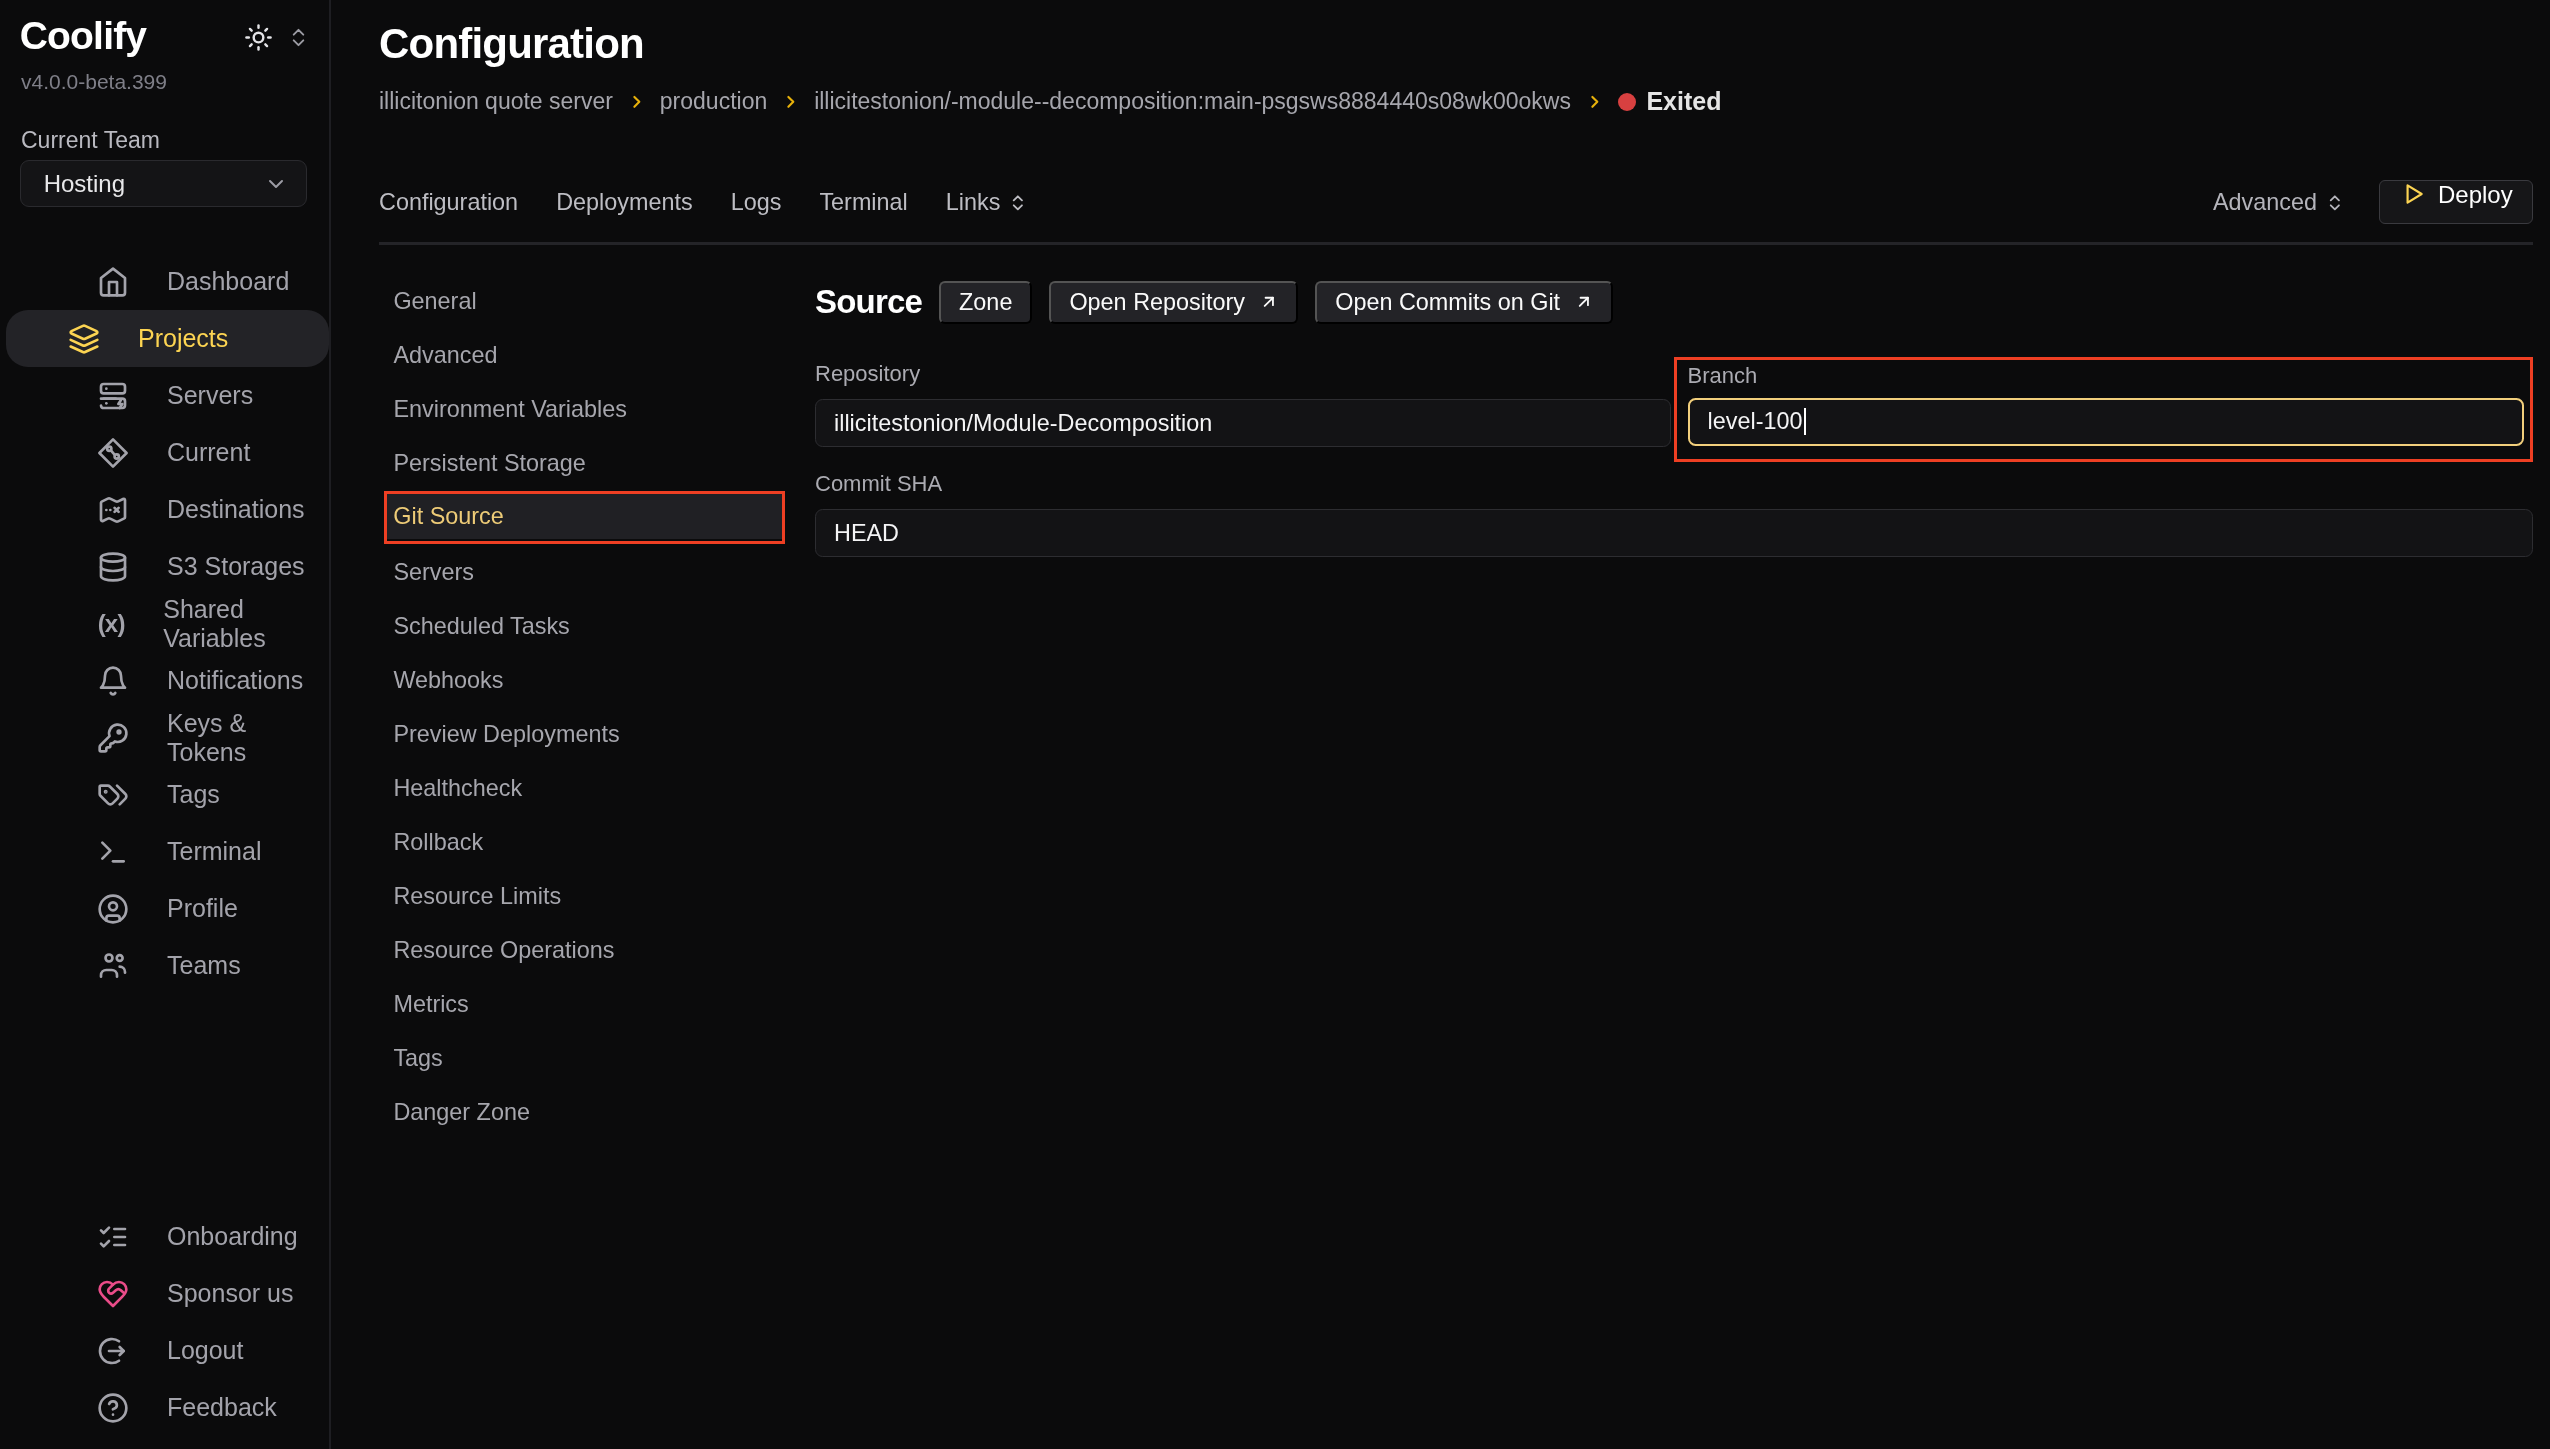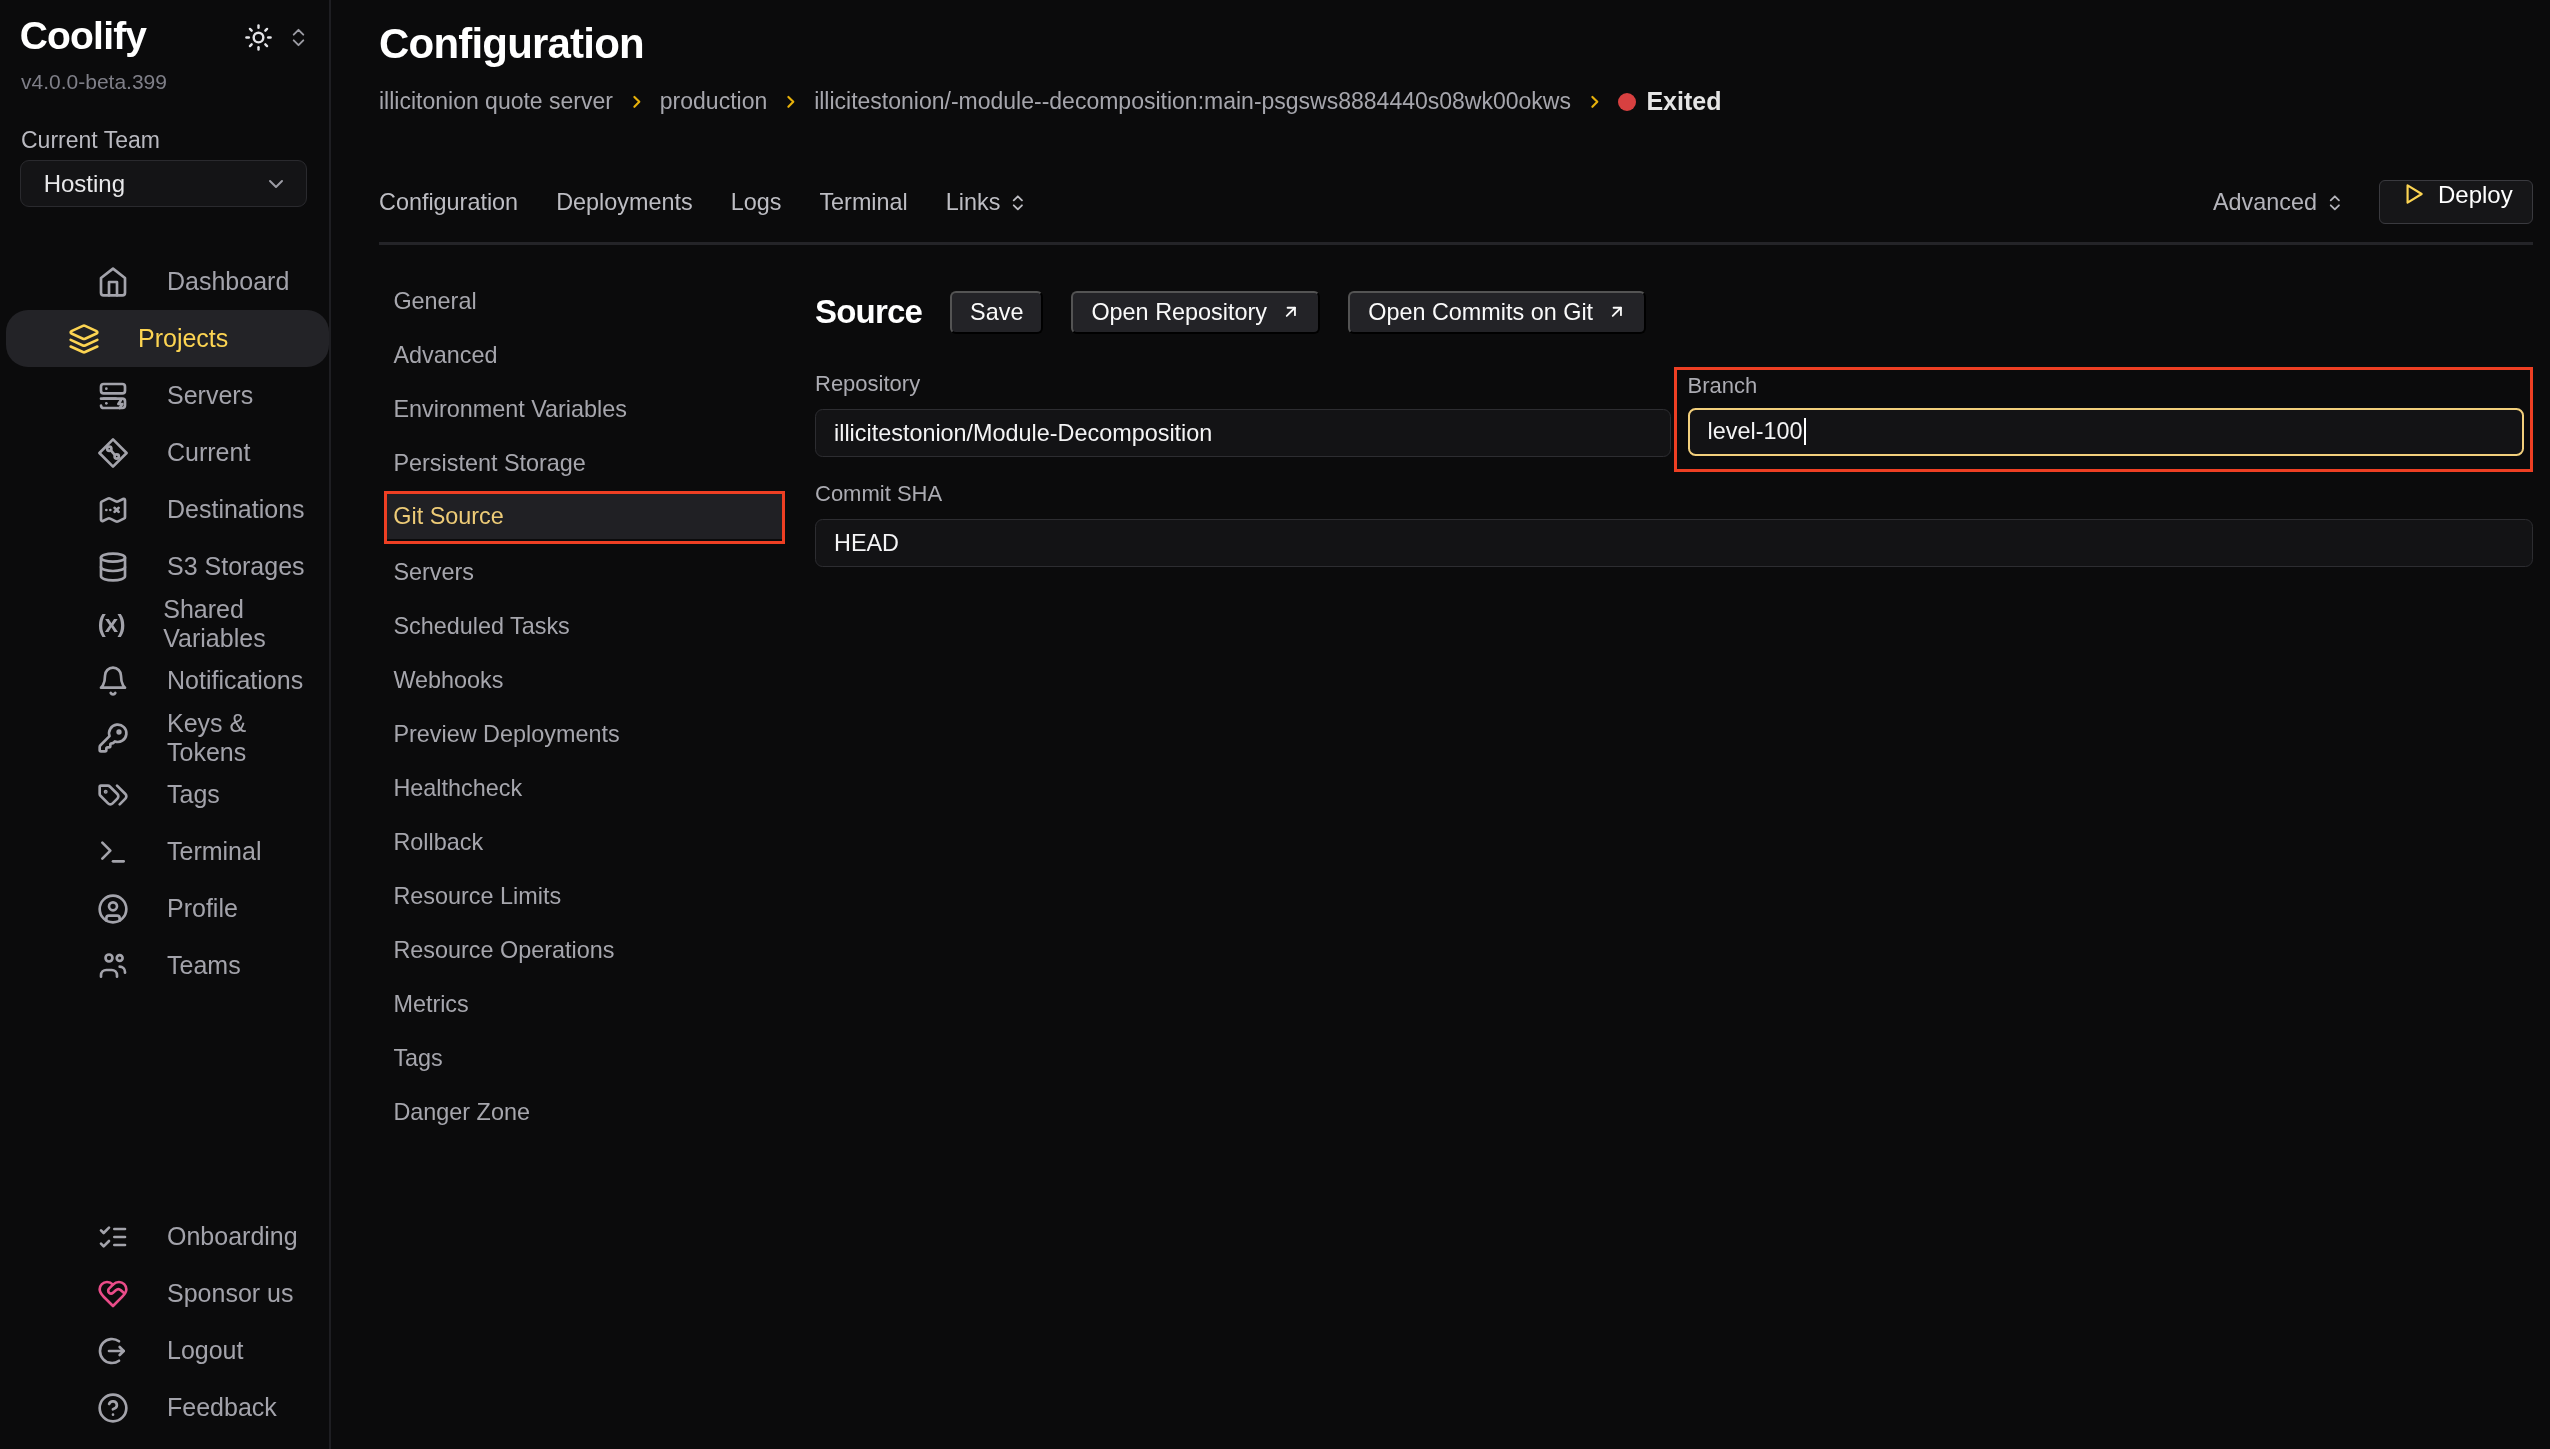--- a/index.html
+++ b/index.html
@@ -46,21 +46,21 @@
   .content { margin-top:30px; display:flex; align-items:flex-start; }
 
   
   .subnav { width:436px; flex:0 0 436px; display:flex; flex-direction:column; }
   .subnav-item { height:54px; display:flex; align-items:center; padding-left:14.4px; font-size:23.4px; color:#a6a6ad; cursor:pointer; }
   .subnav-redbox { border:3.8px solid #ee3f23; margin-left:4.5px; width:401px; height:53px; margin-top:0.8px; margin-bottom:0.8px; }
   .subnav-item.active { height:45px; background:#202024; color:#edcb77; padding-left:6.8px; width:100%; }
 
   
   .form-col { flex:1; min-width:0; }
-  .source-head { margin-top:16px; display:flex; align-items:center; gap:28px; }
+  .source-head { margin-top:6px; display:flex; align-items:center; gap:17px; }
   .source-title { font-size:33px; font-weight:800; letter-spacing:-0.8px; }
   .btn { height:43px; display:flex; align-items:center; gap:13.6px; padding:0 18px; background:#232327; border-radius:6px; font-size:23.4px; color:#fafafa; cursor:pointer; white-space:nowrap; }
   .source-desc { margin-top:15px; font-size:23px; color:#a1a1aa; }
 
   .fields-row { margin-top:33px; display:flex; align-items:flex-start; }
   .field-label { font-size:22px; color:#ababb2; margin-bottom:12px; }
   .input-box { height:48px; border:1.5px solid #2d2d31; background:#131315; border-radius:7.6px; display:flex; align-items:center; padding:0 18px; font-size:23.4px; color:#f4f4f5; cursor:text; }
   .repo-group { width:856px; flex:0 0 856px; margin-top:4.5px; }
   .branch-wrap { flex:1; margin-left:3px; border:3.8px solid #ee3f23; padding:3px 6px 13.6px 10.6px; }
   .branch-wrap .field-label { margin-bottom:9px; }
@@ -325,21 +325,21 @@
         <div class="subnav-item">Resource Limits</div>
         <div class="subnav-item">Resource Operations</div>
         <div class="subnav-item">Metrics</div>
         <div class="subnav-item">Tags</div>
         <div class="subnav-item">Danger Zone</div>
       </div>
 
       <div class="form-col">
         <div class="source-head">
           <span class="source-title">Source</span>
-          <button class="btn">Save</button>
+          <button class="btn">Zone</button>
           <button class="btn">
             <span>Open Repository</span>
             <svg width="19.7" height="19.7" viewBox="0 0 24 24" fill="none" stroke="#fafafa" stroke-width="2.2" stroke-linecap="round" stroke-linejoin="round">
                 <path d="M7 17 17 7"></path>
                 <path d="M8 7h9v9"></path>
               </svg>
           </button>
           <button class="btn">
             <span>Open Commits on Git</span>
             <svg width="19.7" height="19.7" viewBox="0 0 24 24" fill="none" stroke="#fafafa" stroke-width="2.2" stroke-linecap="round" stroke-linejoin="round">

